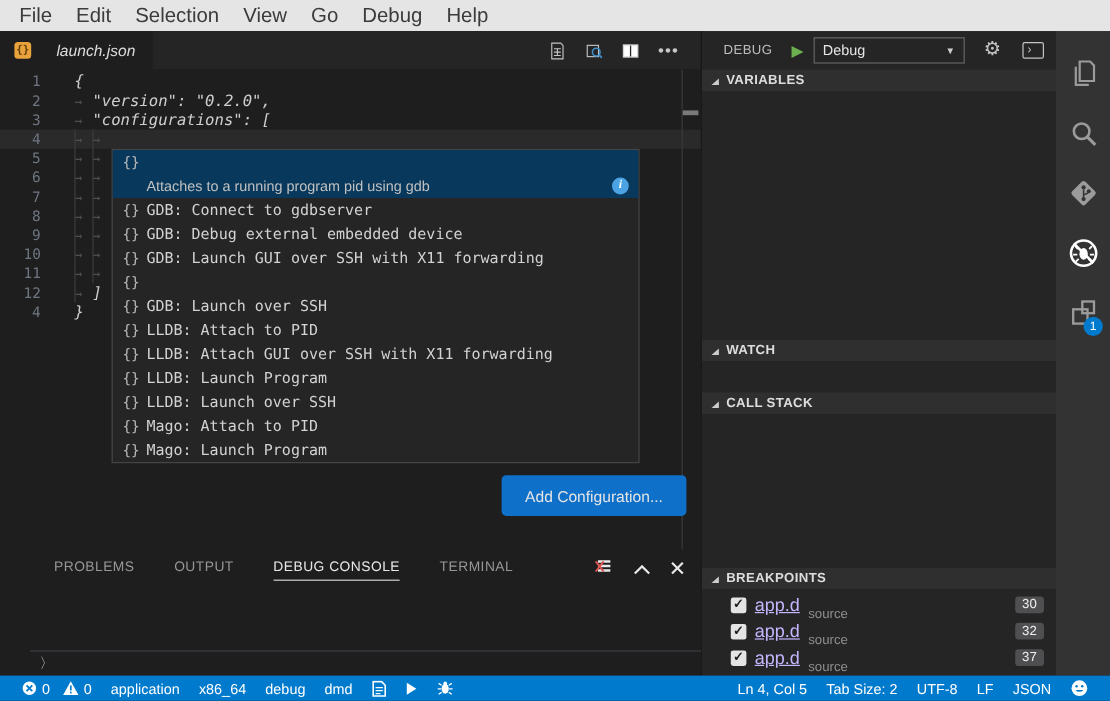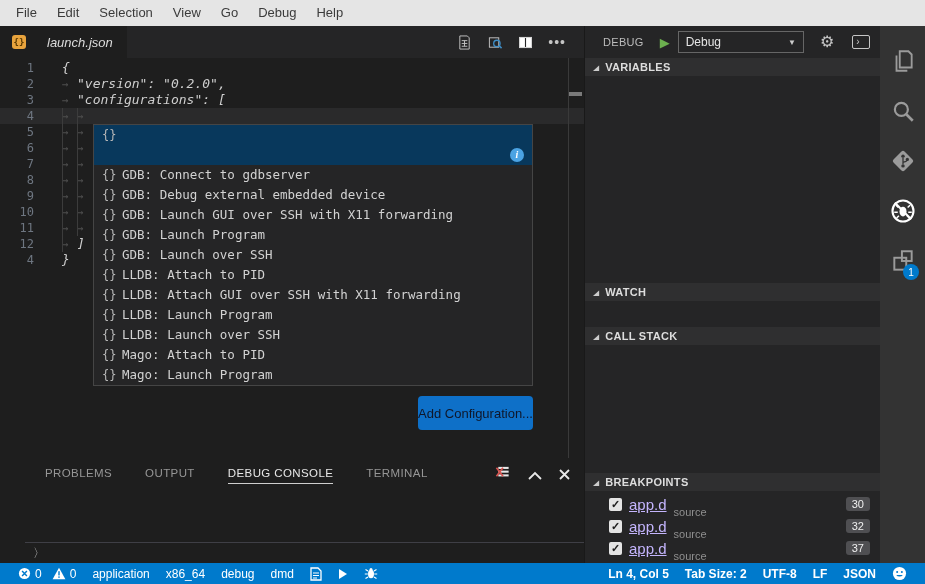--- a/index.html
+++ b/index.html
@@ -2,21 +2,21 @@
 <html><head>
 <meta charset="utf-8">
 <style>
   * { margin:0; padding:0; box-sizing:border-box; }
   html,body { width:925px; height:584px; overflow:hidden; background:#1e1e1e;
     font-family:"Liberation Sans", sans-serif; -webkit-font-smoothing:antialiased; }
 
   
   .menubar { position:absolute; left:0; top:0; width:925px; height:26px; background:#e5e5e5;
     display:flex; align-items:center; padding-left:6px; }
-  .menu-item { color:#3b3b3b; font-size:13px; padding:0 10px; line-height:26px; cursor:default; }
+  .menu-item { color:#3b3b3b; font-size:17px; padding:0 10px; line-height:26px; cursor:default; }
 
   
   .workbench { position:absolute; left:0; top:26px; width:925px; height:537px; display:flex; }
   .editor-col { width:584px; height:537px; display:flex; flex-direction:column; background:#1e1e1e; }
 
   
   .tabbar { height:32px; background:#252526; display:flex; align-items:stretch; }
   .tab { width:128px; background:#1e1e1e; display:flex; align-items:center; padding-left:12px; gap:7px; border-right:1px solid #252526; }
   .json-icon { width:14px; height:14px; background:#e8a33d; border-radius:3px; color:#5b3a00;
     font-size:9px; font-weight:bold; display:flex; align-items:center; justify-content:center;
@@ -48,22 +48,22 @@
     font-size:12.5px; color:#d2d2d2; white-space:pre; }
   .sg-icon { width:20px; color:#b8b8b8; font-size:12px; }
   .sg-item.selected { background:#08385c; }
   .sg-desc { height:20px; line-height:20px; display:flex; align-items:center; padding:0 8px 0 28px;
     font-family:"Liberation Sans", sans-serif; font-size:12px; color:#c0c0c0; }
   .sg-info { margin-left:auto; width:14px; height:14px; border-radius:50%; background:#4ba3e3;
     color:#fff; font-size:10px; font-weight:bold; display:flex; align-items:center; justify-content:center;
     font-family:"Liberation Serif", serif; font-style:italic; }
 
   
-  .add-config { position:absolute; left:418px; top:396px; width:115px; height:34px; z-index:6;
-    background:#0e70c8; color:#0f172a; border:none; border-radius:4px; font-size:13px;
+  .add-config { position:absolute; left:418px; top:396px; width:154px; height:34px; z-index:6;
+    background:#0e70c8; color:#e5e5e5; border:none; border-radius:4px; font-size:13px;
     font-family:"Liberation Sans", sans-serif; cursor:pointer; }
 
   
   .panel { position:relative; height:105px; background:#1e1e1e;margin-left:25px; }
   .panel-tabs { height:30px; display:flex; align-items:center; padding-left:20px; gap:33px; }
   .panel-tab { color:#969696; font-size:11.5px; letter-spacing:0.4px; padding:4px 0; cursor:pointer; }
   .panel-tab.active { color:#e7e7e7; border-bottom:1px solid #cfcfcf; }
   .panel-actions { position:absolute; right:14px; top:7px; display:flex; align-items:center; gap:17px; }
   .panel-input { position:absolute; left:0; bottom:0; width:100%; height:21px; border-top:1px solid #3f3f46;
     display:flex; align-items:center; padding-left:8px; }
@@ -100,21 +100,21 @@
     align-items:center; padding-top:10px; }
   .act-slot { position:relative; width:45px; height:50px; display:flex; align-items:center;
     justify-content:center; cursor:pointer; }
   .badge { position:absolute; right:6px; bottom:6px; width:16px; height:16px; border-radius:50%;
     background:#007acc; color:#fff; font-size:10px; display:flex; align-items:center; justify-content:center; }
 
   
   .statusbar { position:absolute; left:0; top:563px; width:925px; height:21px; background:#007acc;
     display:flex; align-items:center; color:#ffffff; font-size:12px; padding:0 10px; }
   .sb-item { display:flex; align-items:center; gap:4px; padding:0 8px; height:21px; cursor:pointer; }
-  .sb-right { margin-left:auto; display:flex; align-items:flex-start;font-weight:bold; }
+  .sb-right { margin-left:auto; display:flex; align-items:flex-start; }
   svg.sb-ic { display:block; }
 </style>
 </head>
 <body>
 
 <div class="menubar">
     <div class="menu-item">File</div>
     <div class="menu-item">Edit</div>
     <div class="menu-item">Selection</div>
     <div class="menu-item">View</div>
@@ -306,34 +306,35 @@
         </svg>
       <span class="badge">1</span>
     </div>
   </div>
 </div>
 
 <div class="suggest">
     <div class="sg-item selected">
       <div class="sg-main"><span class="sg-icon">{}</span></div>
       <div class="sg-desc">
+        <span>Attaches to a running program pid using gdb</span>
         <span class="sg-info">i</span>
       </div>
     </div>
     <div class="sg-item">
       <div class="sg-main"><span class="sg-icon">{}</span><span class="sg-label">GDB: Connect to gdbserver</span></div>
     </div>
     <div class="sg-item">
       <div class="sg-main"><span class="sg-icon">{}</span><span class="sg-label">GDB: Debug external embedded device</span></div>
     </div>
     <div class="sg-item">
       <div class="sg-main"><span class="sg-icon">{}</span><span class="sg-label">GDB: Launch GUI over SSH with X11 forwarding</span></div>
     </div>
     <div class="sg-item">
-      <div class="sg-main"><span class="sg-icon">{}</span><span class="sg-label">GDB: Launch Program</span></div>
+      <div class="sg-main"><span class="sg-icon">{}</span></div>
     </div>
     <div class="sg-item">
       <div class="sg-main"><span class="sg-icon">{}</span><span class="sg-label">GDB: Launch over SSH</span></div>
     </div>
     <div class="sg-item">
       <div class="sg-main"><span class="sg-icon">{}</span><span class="sg-label">LLDB: Attach to PID</span></div>
     </div>
     <div class="sg-item">
       <div class="sg-main"><span class="sg-icon">{}</span><span class="sg-label">LLDB: Attach GUI over SSH with X11 forwarding</span></div>
     </div>

